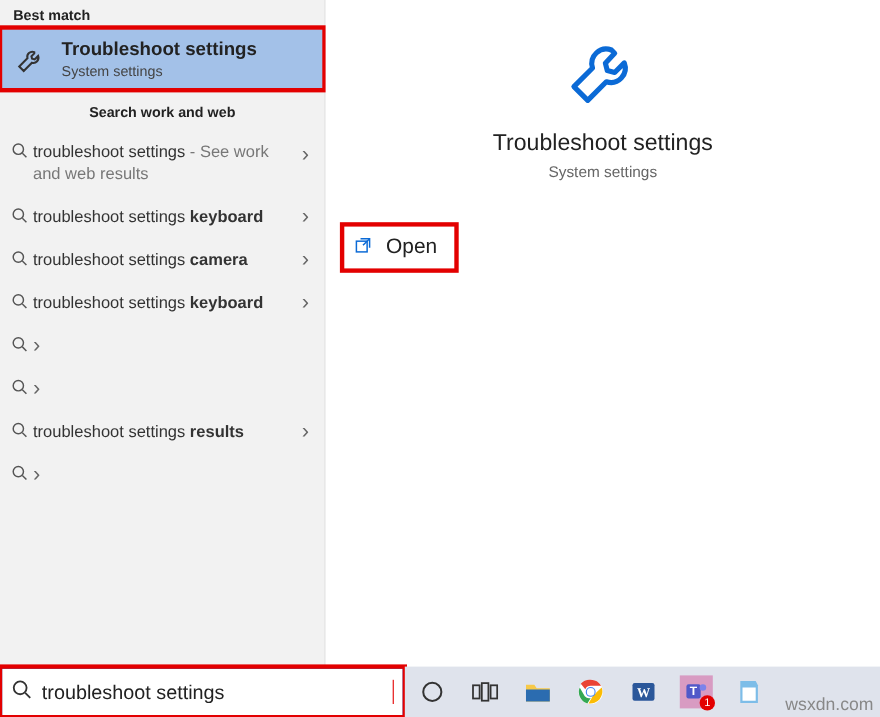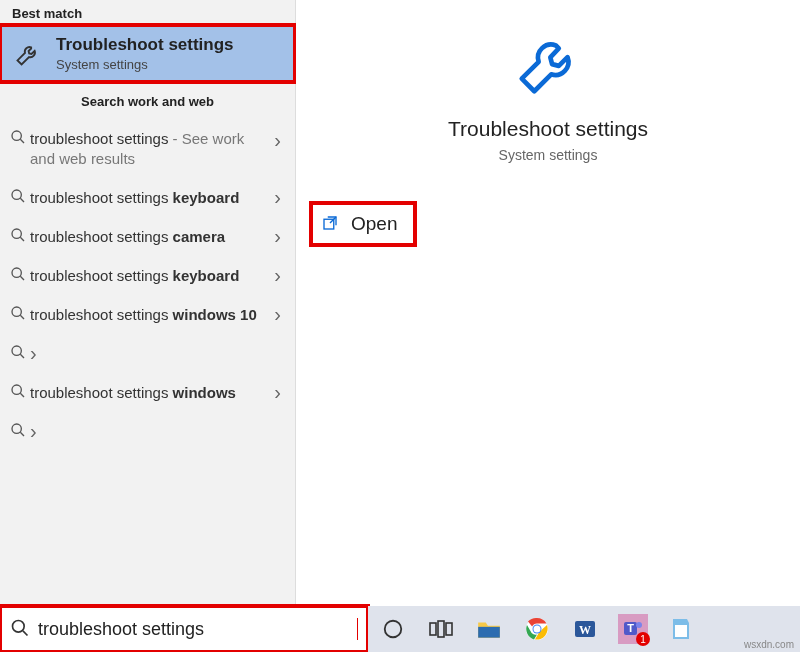--- a/index.html
+++ b/index.html
@@ -115,21 +115,21 @@
     background: #dfe3ec;
     display: flex;
     align-items: center;
     padding: 0 10px;
     gap: 18px;
   }
   .tb-ico { width: 30px; height: 30px; display:flex; align-items:center; justify-content:center; }
   .watermark {
     position: absolute;
     right: 6px; bottom: 2px;
-    font-size: 10px;
+    font-size: 16px;
     color: #888;
   }
 </style>
 </head>
 <body>
 
 <div class="main">
 
   <div class="left-panel">
     <div class="section-label">Best match</div>
@@ -179,36 +179,35 @@
               <line x1="21" y1="21" x2="15.5" y2="15.5"></line>
             </svg></span>
           <span class="txt">troubleshoot settings <b>keyboard</b></span>
           <span class="chev" style="font-size: 20px;">›</span>
         </div>
         <div class="sug">
           <span class="search-ico"><svg width="16" height="16" viewBox="0 0 24 24" fill="none" stroke="#555" stroke-width="2">
               <circle cx="10" cy="10" r="7"></circle>
               <line x1="21" y1="21" x2="15.5" y2="15.5"></line>
             </svg></span>
-          <span class="txt">troubleshoot settings <b>windows 10</b></span>
-          <span class="chev" style="font-size: 20px;">›</span>
-        </div>
-        <div class="sug">
-          <span class="search-ico"><svg width="16" height="16" viewBox="0 0 24 24" fill="none" stroke="#555" stroke-width="2">
-              <circle cx="10" cy="10" r="7"></circle>
-              <line x1="21" y1="21" x2="15.5" y2="15.5"></line>
-            </svg></span>
-          <span class="chev" style="font-size: 20px;">›</span>
-        </div>
-        <div class="sug">
-          <span class="search-ico"><svg width="16" height="16" viewBox="0 0 24 24" fill="none" stroke="#555" stroke-width="2">
-              <circle cx="10" cy="10" r="7"></circle>
-              <line x1="21" y1="21" x2="15.5" y2="15.5"></line>
-            </svg></span>
-          <span class="txt">troubleshoot settings <b>windows</b></span>
+          <span class="chev" style="font-size: 20px;">›</span>
+        </div>
+        <div class="sug">
+          <span class="search-ico"><svg width="16" height="16" viewBox="0 0 24 24" fill="none" stroke="#555" stroke-width="2">
+              <circle cx="10" cy="10" r="7"></circle>
+              <line x1="21" y1="21" x2="15.5" y2="15.5"></line>
+            </svg></span>
+          <span class="chev" style="font-size: 20px;">›</span>
+        </div>
+        <div class="sug">
+          <span class="search-ico"><svg width="16" height="16" viewBox="0 0 24 24" fill="none" stroke="#555" stroke-width="2">
+              <circle cx="10" cy="10" r="7"></circle>
+              <line x1="21" y1="21" x2="15.5" y2="15.5"></line>
+            </svg></span>
+          <span class="txt">troubleshoot settings <b>results</b></span>
           <span class="chev" style="font-size: 20px;">›</span>
         </div>
         <div class="sug">
           <span class="search-ico"><svg width="16" height="16" viewBox="0 0 24 24" fill="none" stroke="#555" stroke-width="2">
               <circle cx="10" cy="10" r="7"></circle>
               <line x1="21" y1="21" x2="15.5" y2="15.5"></line>
             </svg></span>
           <span class="chev" style="font-size: 20px;">›</span>
         </div>
       </div>

